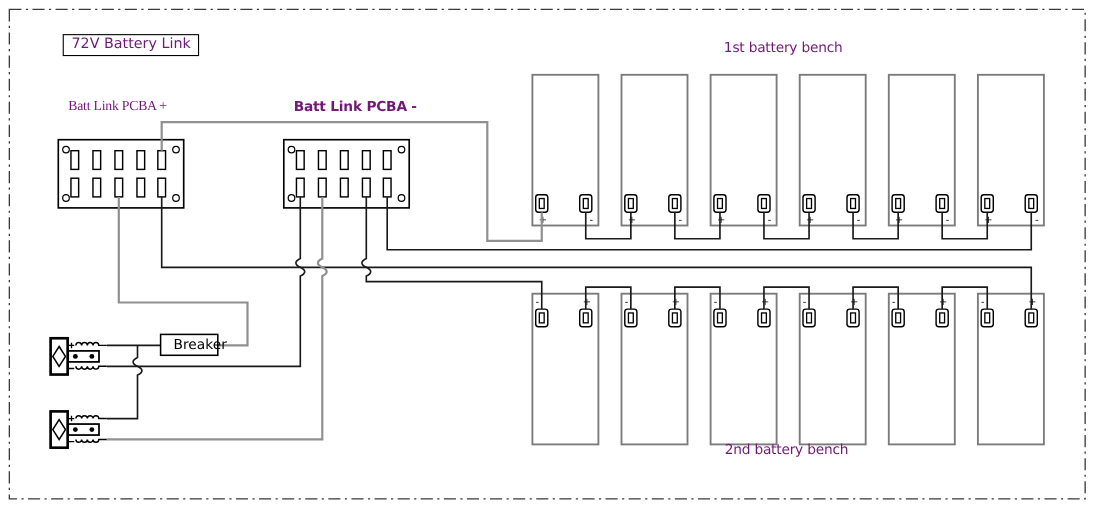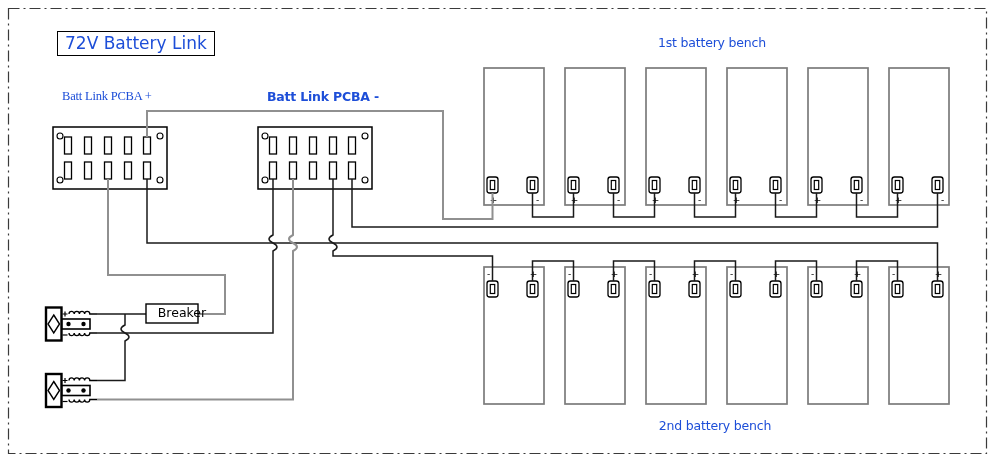--- a/index.html
+++ b/index.html
@@ -1,21 +1,21 @@
 <!DOCTYPE html>
 <html><head>
 <meta charset="utf-8">
 <style>
   html,body{margin:0;padding:0;background:#fff;}
   #diagram{position:relative;width:995px;height:462px;background:#ffffff;overflow:hidden;
            font-family:"DejaVu Sans",sans-serif;}
   svg{position:absolute;left:0;top:0;}
-  .label{position:absolute;font-size:12.5px;color:#1d4ed8;white-space:nowrap;letter-spacing:-0.2px;}
+  .label{position:absolute;font-size:12.5px;color:#701a75;white-space:nowrap;letter-spacing:-0.2px;}
   .title-box{position:absolute;left:57px;top:31px;border:1.6px solid #000;padding:1px 7px 2px 7px;
-             font-size:17px;color:#1d4ed8;background:#fff;}
+             font-size:13px;color:#701a75;background:#fff;}
   .bench-label{width:150px;text-align:center;}
   .breaker-label{position:absolute;left:146px;top:304px;width:72px;height:19px;line-height:18px;
                  text-align:center;font-size:12.5px;color:#000;}
 </style>
 </head>
 <body>
 
 <div id="diagram">
 
   <svg width="995" height="462" viewBox="0 0 995 462">
@@ -198,15 +198,15 @@
         <rect x="17" y="13.5" width="28" height="10" fill="#fff" stroke="#000" stroke-width="1.6"></rect>
         <circle cx="23.5" cy="18.5" r="2.2" fill="#000"></circle>
         <circle cx="38.5" cy="18.5" r="2.2" fill="#000"></circle>
       </g>
   </svg>
 
   <div class="title-box">72V Battery Link</div>
   <div class="label" style="left:62px;top:89px;font-family:Liberation Serif, serif;">Batt Link PCBA +</div>
   <div class="label" style="left:267px;top:89px;font-weight:bold;">Batt Link PCBA -</div>
   <div class="label bench-label" style="left:637px;top:35px;">1st battery bench</div>
-  <div class="label bench-label" style="left:640px;top:418px;">2nd battery bench</div>
+  <div class="label bench-label" style="left:640px;top:401px;">2nd battery bench</div>
   <div class="breaker-label">Breaker</div>
 </div>
 
 </body></html>

